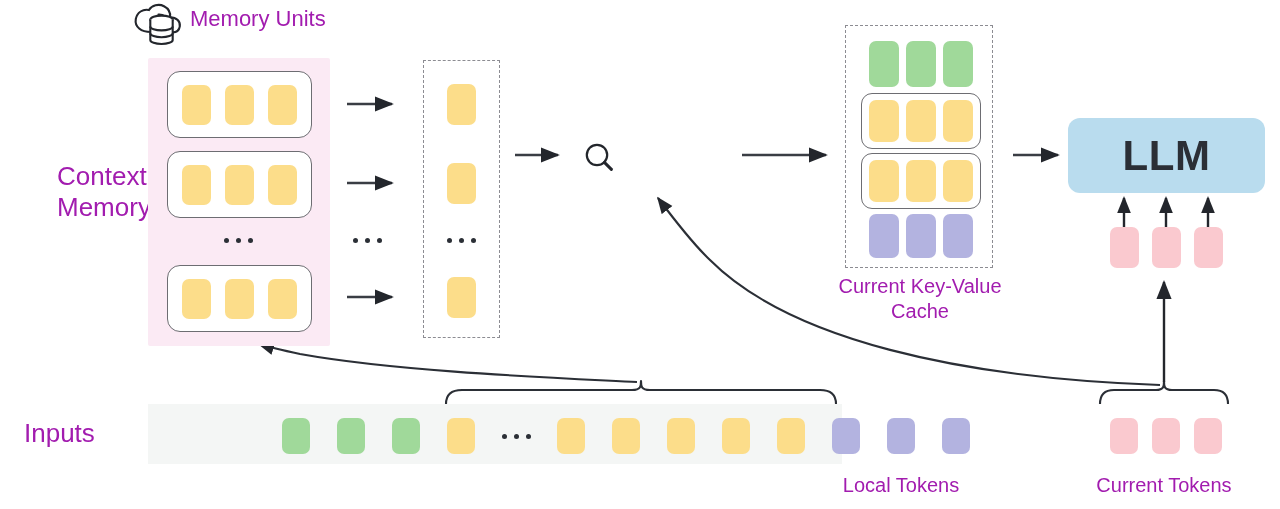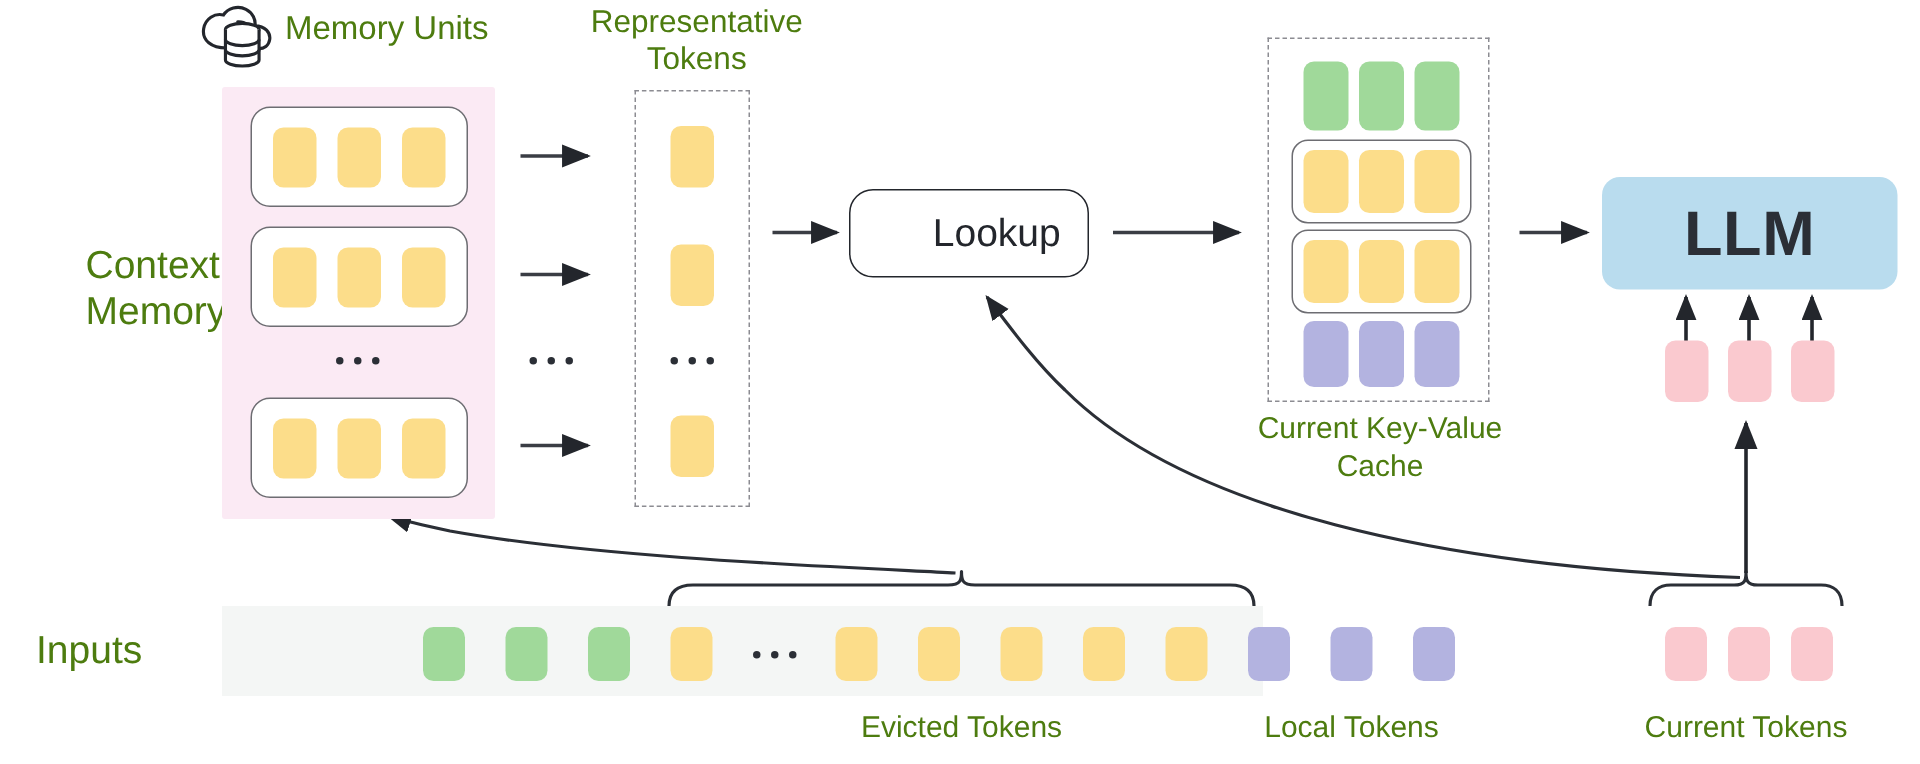--- a/index.html
+++ b/index.html
@@ -16,21 +16,21 @@
     width: 1280px;
     height: 509px;
     overflow: hidden;
     background: #ffffff;
   }
   .abs { position: absolute; }
 
   
   .lbl {
     position: absolute;
-    color: #4d7c0f;
+    color: #a21caf;
     white-space: pre;
     line-height: 1.2;
   }
   .lbl-xl  { font-size: 25px; }
   .lbl-lg  { font-size: 21px; }
   .lbl-md  { font-size: 19px; }
   .center  { text-align: center; }
 
   
   .pink-panel {
@@ -174,22 +174,20 @@
     <path d="M1160,385 C960,378 790,340 710,260 C692,243 676,222 658,198" fill="none" stroke="#2b2f36" stroke-width="2.1" marker-end="url(#ah)"></path>
 
     <path d="M1100,404 C1100,394 1106,390 1114,390 L1156,390 C1164,390 1164,386 1164,381
              C1164,386 1164,390 1172,390 L1214,390 C1222,390 1228,394 1228,404" fill="none" stroke="#2b2f36" stroke-width="2.1" stroke-linejoin="round"></path>
 
     <path d="M1164,382 L1164,282" fill="none" stroke="#23262c" stroke-width="2.4" marker-end="url(#ah)"></path>
   </svg>
 
   <div class="lbl lbl-lg" style="left:190px; top:6px; font-size:22px;">Memory Units</div>
 
-  <div class="lbl lbl-lg center" style="left:372px; top:2px; width:185px; font-size:21px;">Representative
-Tokens</div>
 
   <div class="lbl lbl-xl" style="left:22px; top:161px; font-size:26px;margin-left:35px;">Context
 Memory</div>
 
   <div class="abs pink-panel" style="left:148px; top:58px; width:182px; height:288px;"></div>
 
   <div class="mem-unit" style="left:167px; top:71px; width:145px; height:67px;">
     <span class="tok tok-yellow" style="width:29px;height:40px;"></span>
     <span class="tok tok-yellow" style="width:29px;height:40px;"></span>
     <span class="tok tok-yellow" style="width:29px;height:40px;"></span>
@@ -222,24 +220,20 @@
   <div class="dashed-box" style="left:423px; top:60px; width:77px; height:278px;"></div>
   <div class="abs tok tok-yellow" style="left:447px; top:84px; width:29px; height:41px;"></div>
   <div class="abs tok tok-yellow" style="left:447px; top:163px; width:29px; height:41px;"></div>
   <div class="dots" style="left:447px; top:238px;">
     <i></i>
       <i></i>
       <i></i>
   </div>
   <div class="abs tok tok-yellow" style="left:447px; top:277px; width:29px; height:41px;"></div>
 
-  <div class="lookup-box" style="left:566px; top:126px; width:160px; height:59px;">
-    <span style="display:inline-block;width:30px;"></span>
-    <span class="lookup-label">Lookup</span>
-  </div>
 
   <div class="dashed-box" style="left:845px; top:25px; width:148px; height:243px;"></div>
 
   <div class="abs" style="left:869px; top:41px; width:104px; height:46px; display:flex; justify-content:space-between;">
     <span class="tok tok-green" style="width:30px;height:46px;"></span>
     <span class="tok tok-green" style="width:30px;height:46px;"></span>
     <span class="tok tok-green" style="width:30px;height:46px;"></span>
   </div>
 
   <div class="mem-unit" style="left:861px; top:93px; width:120px; height:56px; border-radius:11px;">
@@ -293,17 +287,16 @@
   <div class="abs tok tok-yellow" style="left:777px; top:418px; width:28px; height:36px;"></div>
 
   <div class="abs tok tok-purple" style="left:832px; top:418px; width:28px; height:36px;"></div>
   <div class="abs tok tok-purple" style="left:887px; top:418px; width:28px; height:36px;"></div>
   <div class="abs tok tok-purple" style="left:942px; top:418px; width:28px; height:36px;"></div>
 
   <div class="abs tok tok-pink" style="left:1110px; top:418px; width:28px; height:36px;"></div>
   <div class="abs tok tok-pink" style="left:1152px; top:418px; width:28px; height:36px;"></div>
   <div class="abs tok tok-pink" style="left:1194px; top:418px; width:28px; height:36px;"></div>
 
-  <div class="lbl lbl-md center" style="left:551px; top:473px; width:180px; font-size:20px;">Evicted Tokens</div>
   <div class="lbl lbl-md center" style="left:811px; top:473px; width:180px; font-size:20px;">Local Tokens</div>
   <div class="lbl lbl-md center" style="left:1074px; top:473px; width:180px; font-size:20px;text-align:center;">Current Tokens</div>
 
 </div>
 
 </body></html>

